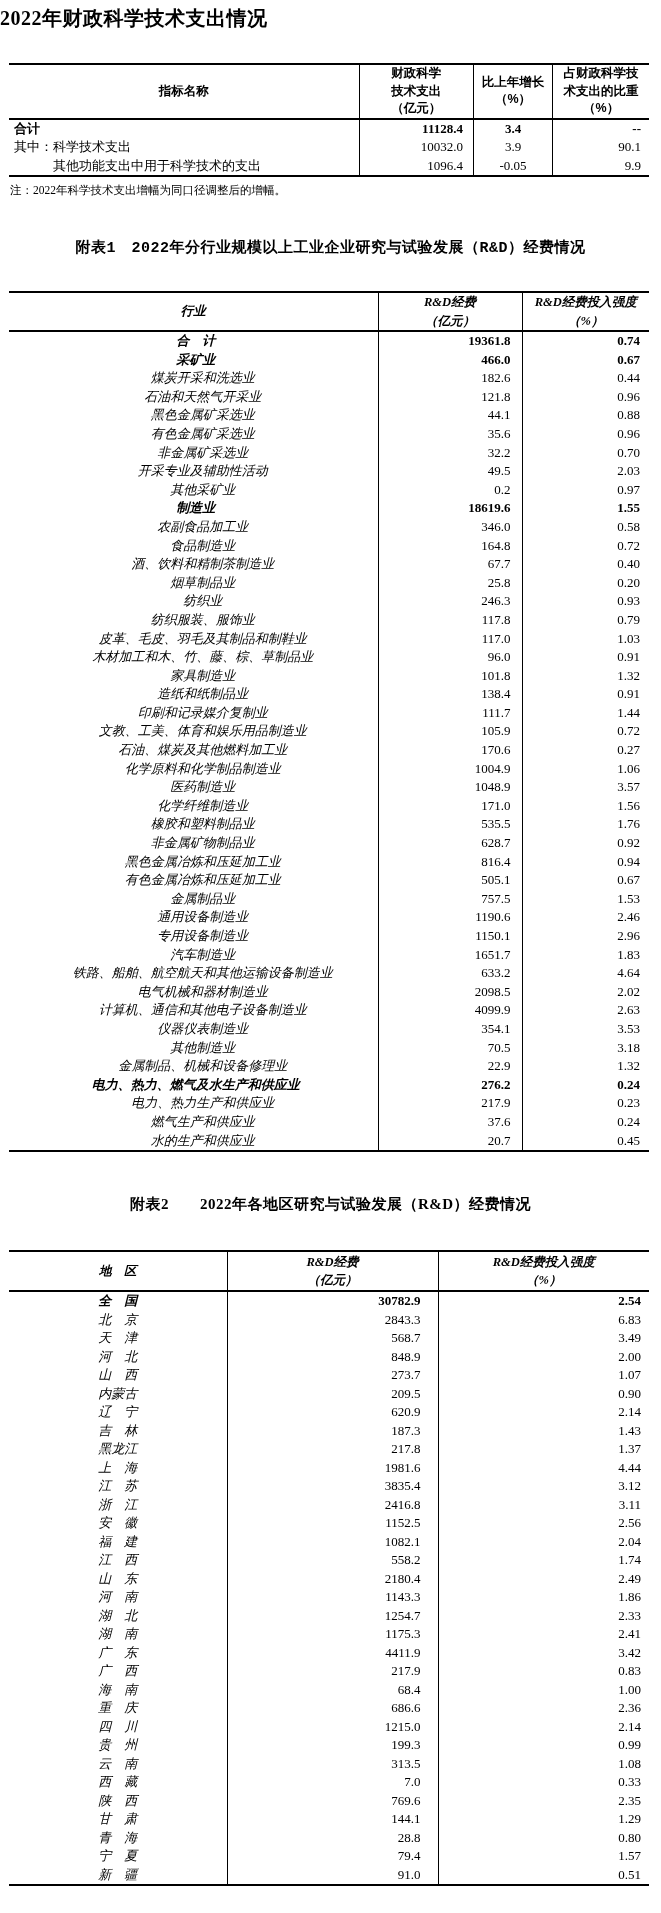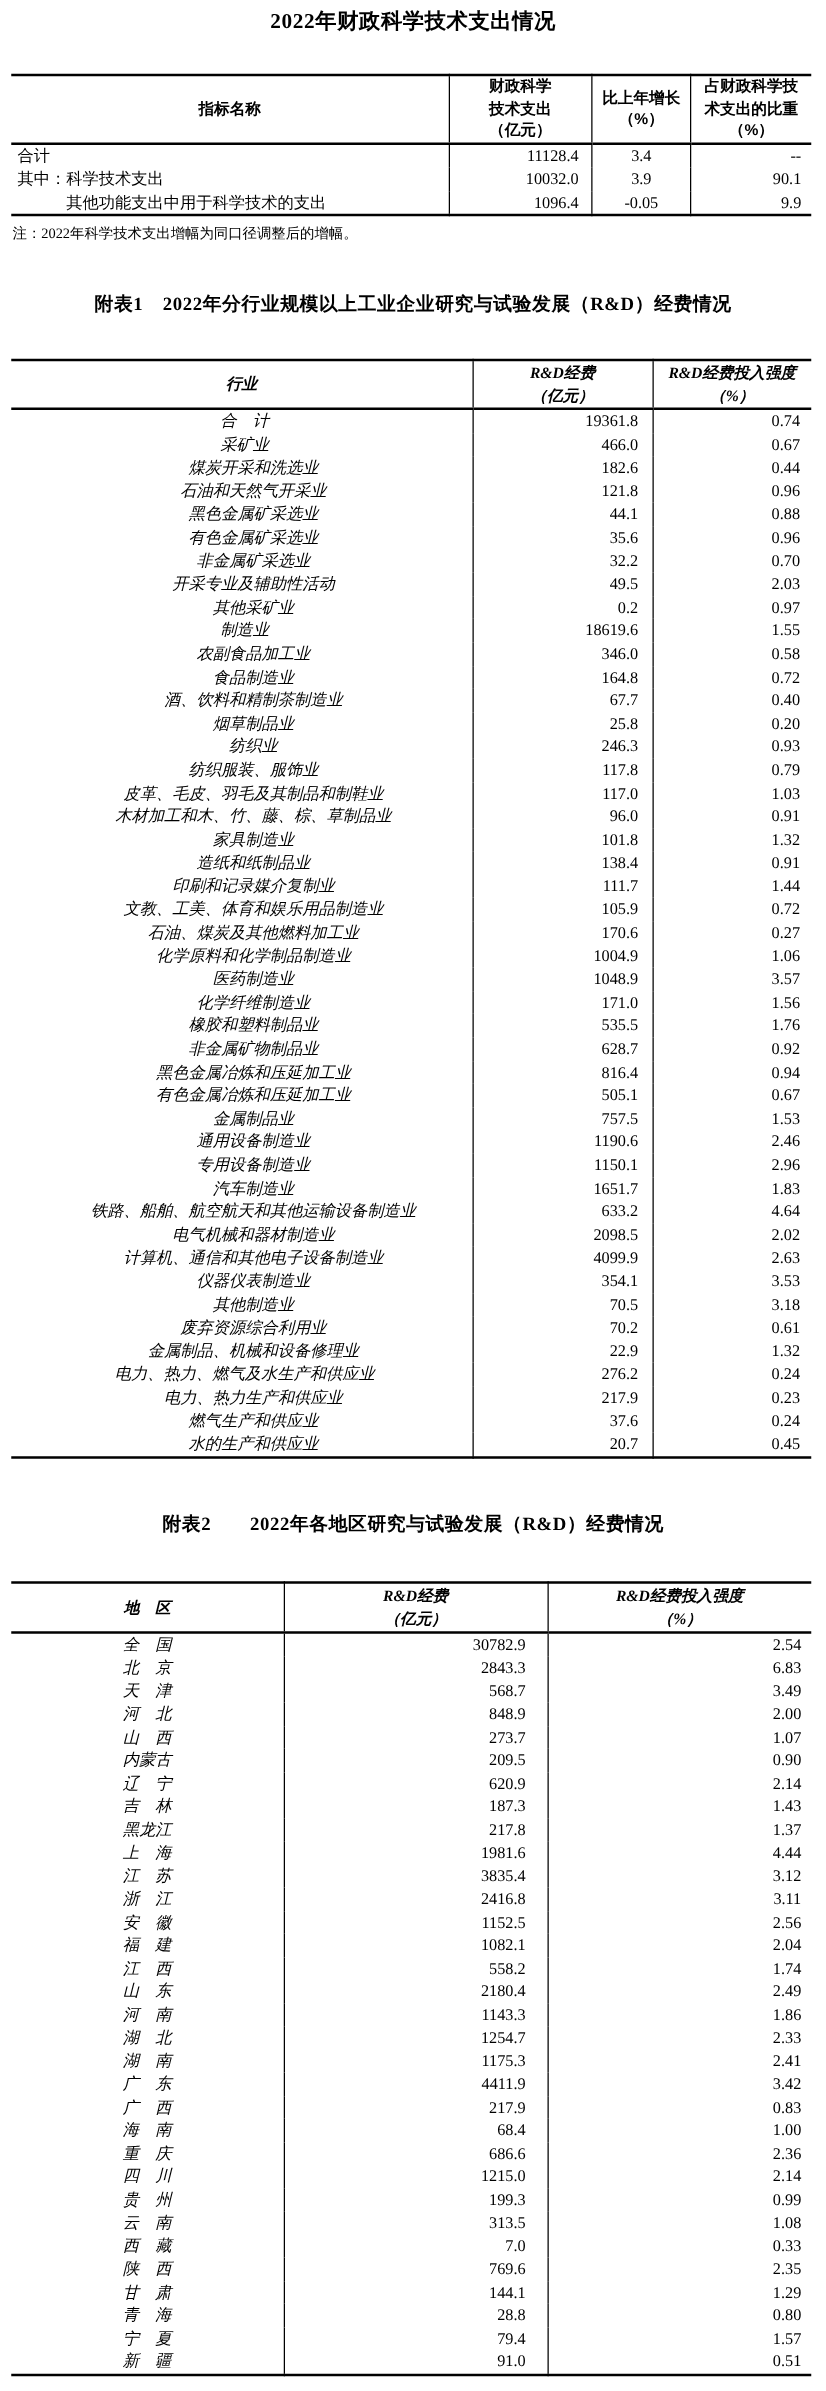--- a/index.html
+++ b/index.html
@@ -3,22 +3,22 @@
 <meta charset="utf-8">
 <style>
   * { margin:0; padding:0; box-sizing:border-box; }
   html,body { background:#ffffff; }
   body {
     width:661px; height:1913px; overflow:hidden;
     font-family:"Liberation Serif","DejaVu Serif",serif;
     color:#000;
   }
   .page-title {
-    margin-top:5px; text-align:center;
-    font-size:17px; font-weight:bold; letter-spacing:0.5px;
+    margin-top:5px; 
+    font-size:20px; font-weight:bold; letter-spacing:0.5px;
   }
   table {
     border-collapse:collapse; table-layout:fixed;
     margin-left:9px; width:640px;
     border-top:2.5px solid #000; border-bottom:2.5px solid #000;
   }
   thead th { border-bottom:2px solid #000; vertical-align:middle; text-align:center; white-space:pre-line; }
   td { font-size:13px; height:18.5px; line-height:18.5px; white-space:nowrap; overflow:hidden; }
 
   
@@ -36,40 +36,40 @@
   .t-a .c1.ind { padding-left:44px; }
   .t-a .c2 { text-align:right; padding-right:10px; }
   .t-a .c3 { text-align:center; }
   .t-a .c4 { text-align:right; padding-right:8px; }
 
   .doc-note { margin:6px 0 0 10px; font-size:11.5px; }
 
   .table-caption {
     text-align:center; font-size:15px; font-weight:bold; letter-spacing:0.5px;
   }
-  .cap-1 { margin-top:40px; }
+  .cap-1 { margin-top:40px;font-family:Liberation Mono, monospace; }
   .cap-2 { margin-top:43px; }
 
   
   .t-b { margin-top:34px; }
   .t-b thead th { height:39px; font-size:12.5px; font-style:italic; line-height:1.45; }
   .t-b td { height:18.6px; line-height:18.6px; }
   .t-b .c1 { text-align:center; padding-left:5px; font-style:italic;margin-left:20px; }
   .t-b .c1.ind { padding-left:19px; }
   .t-b .c2 { text-align:right; padding-right:11px; }
   .t-b .c3 { text-align:right; padding-right:9px; }
 
   
   .t-c { margin-top:36px; }
   .t-c thead th { height:40px; font-size:12.5px; font-style:italic; line-height:1.45; }
   .t-c .c1 { text-align:center; font-style:italic; }
   .t-c .c2 { text-align:right; padding-right:17px; }
   .t-c .c3 { text-align:right; padding-right:8px;margin-left:32px; }
 
-  tr.bold td { font-weight:normal; }
+  tr.bold td { font-weight:bold; }
 </style>
 </head>
 <body>
 
 <h1 class="page-title">2022年财政科学技术支出情况</h1>
 
 <table class="t-a">
   <colgroup>
       <col style="width:349px">
       <col style="width:114px">
@@ -320,25 +320,20 @@
         <td class="c1 ind">仪器仪表制造业</td>
         <td class="c2">354.1</td>
         <td class="c3">3.53</td>
       </tr>
       <tr>
         <td class="c1 ind">其他制造业</td>
         <td class="c2">70.5</td>
         <td class="c3">3.18</td>
       </tr>
       <tr>
-        <td class="c1 ind">废弃资源综合利用业</td>
-        <td class="c2">70.2</td>
-        <td class="c3">0.61</td>
-      </tr>
-      <tr>
         <td class="c1 ind">金属制品、机械和设备修理业</td>
         <td class="c2">22.9</td>
         <td class="c3">1.32</td>
       </tr>
       <tr class="bold">
         <td class="c1">电力、热力、燃气及水生产和供应业</td>
         <td class="c2">276.2</td>
         <td class="c3">0.24</td>
       </tr>
       <tr>

